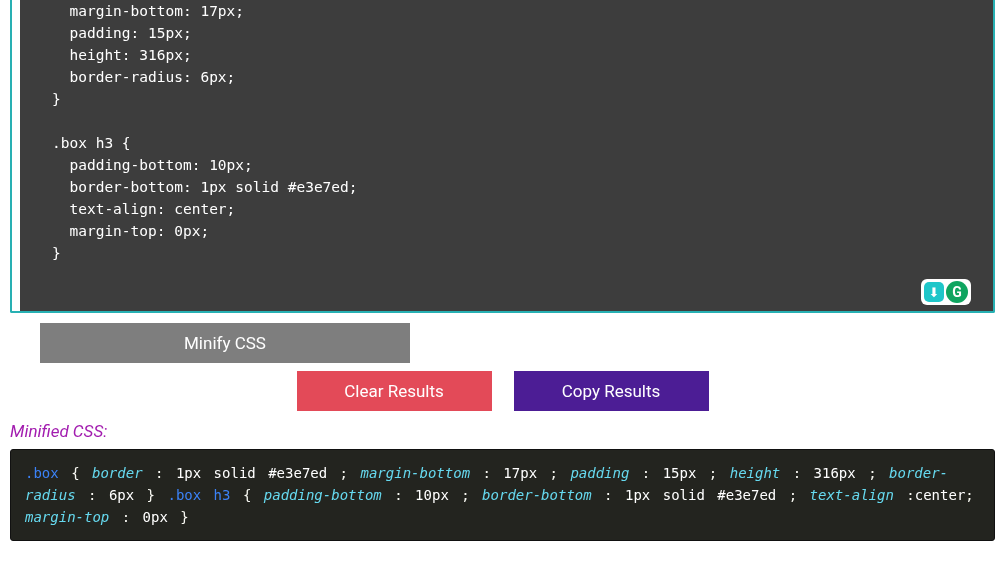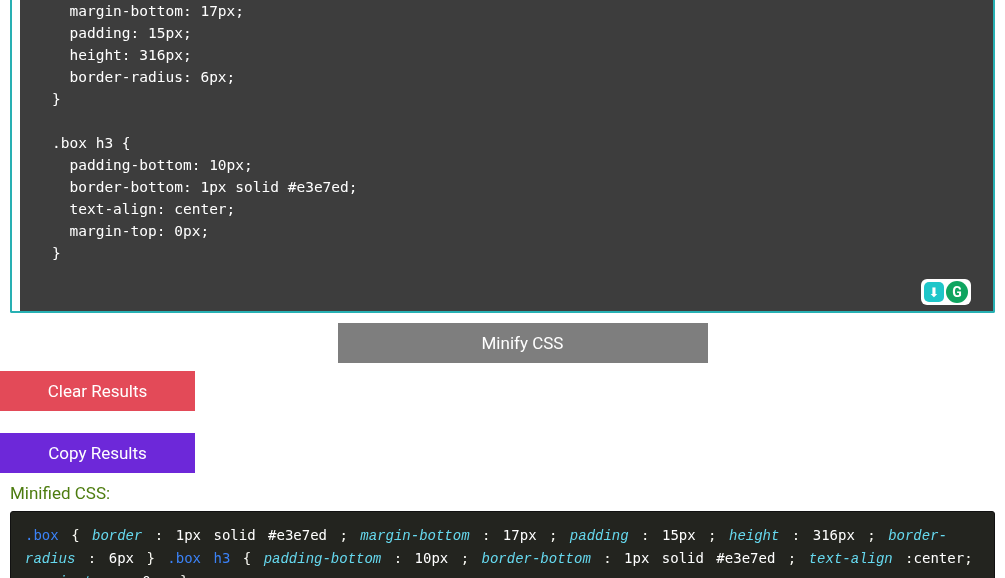--- a/index.html
+++ b/index.html
@@ -56,21 +56,21 @@
   }
   .badge-o {
     width: 20px; height: 20px; border-radius: 5px;
     background: #1ec6c9;
     display: flex; align-items: center; justify-content: center;
     color: #fff;
     font-size: 13px;
   }
   .buttons-row {
     display: flex;
-    justify-content: center;
+    justify-content: flex-start;
     margin-top: 10px;
     gap: 0;
     margin-left: 40px;
   }
   .btn {
     border: none;
     color: #fff;
     font-size: 17px;
     height: 40px;
     cursor: pointer;
@@ -78,49 +78,49 @@
   }
   .btn-minify {
     background: #7e7e7e;
     width: 370px;
   }
   .row2 {
     display: flex;
     justify-content: center;
     gap: 22px;
     margin-top: 8px;
-    flex-direction: column;
   }
   .btn-clear {
     background: #e34a58;
     width: 195px;
   }
   .btn-copy {
-    background: #6d28d9;
+    background: #4c1d95;
     width: 195px;
   }
   .result-label {
     margin: 10px 10px 8px 10px;
     font-size: 17px;
-    color: #4d7c0f;
+    color: #a21caf;
+    font-style: italic;
   }
   .result-box {
     margin: 0 10px 14px 10px;
     background: #23241f;
     border: 1px solid #111;
     border-radius: 3px;
     padding: 12px 14px;
     font-family: "Consolas", "Menlo", monospace;
     font-size: 14px;
     line-height: 22px;
     color: #f8f8f2;
     word-spacing: 4px;
   }
   .sel { color: #3b82f6; }
-  .prop { color: #66d9ef; font-style: italic; font-family: Liberation Mono, monospace; }
+  .prop { color: #66d9ef; font-style: italic; }
   .val { color: #ffffff; }
   .punc { color: #f8f8f2; }
 </style>
 </head>
 <body>
 
 <div class="editor-wrap">
   <textarea class="editor" style="">  margin-bottom: 17px;
   padding: 15px;
   height: 316px;

